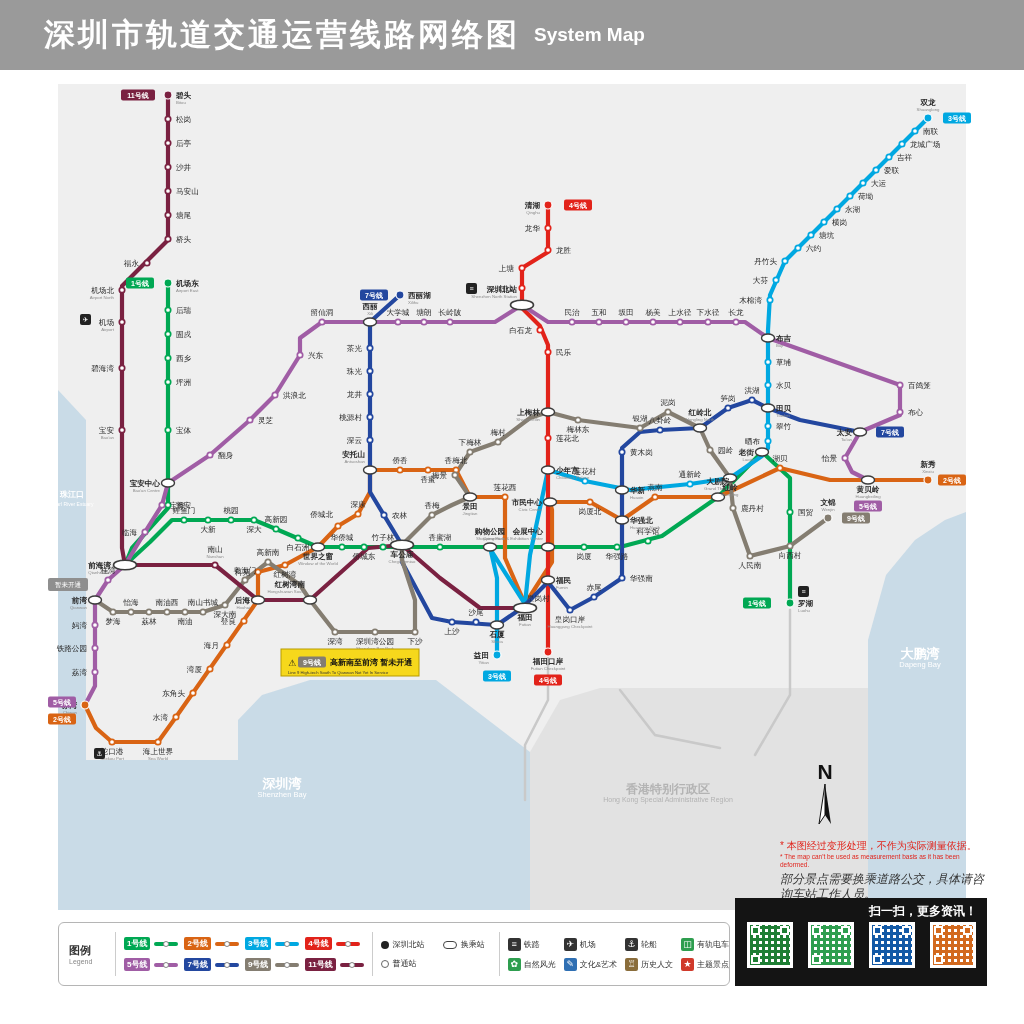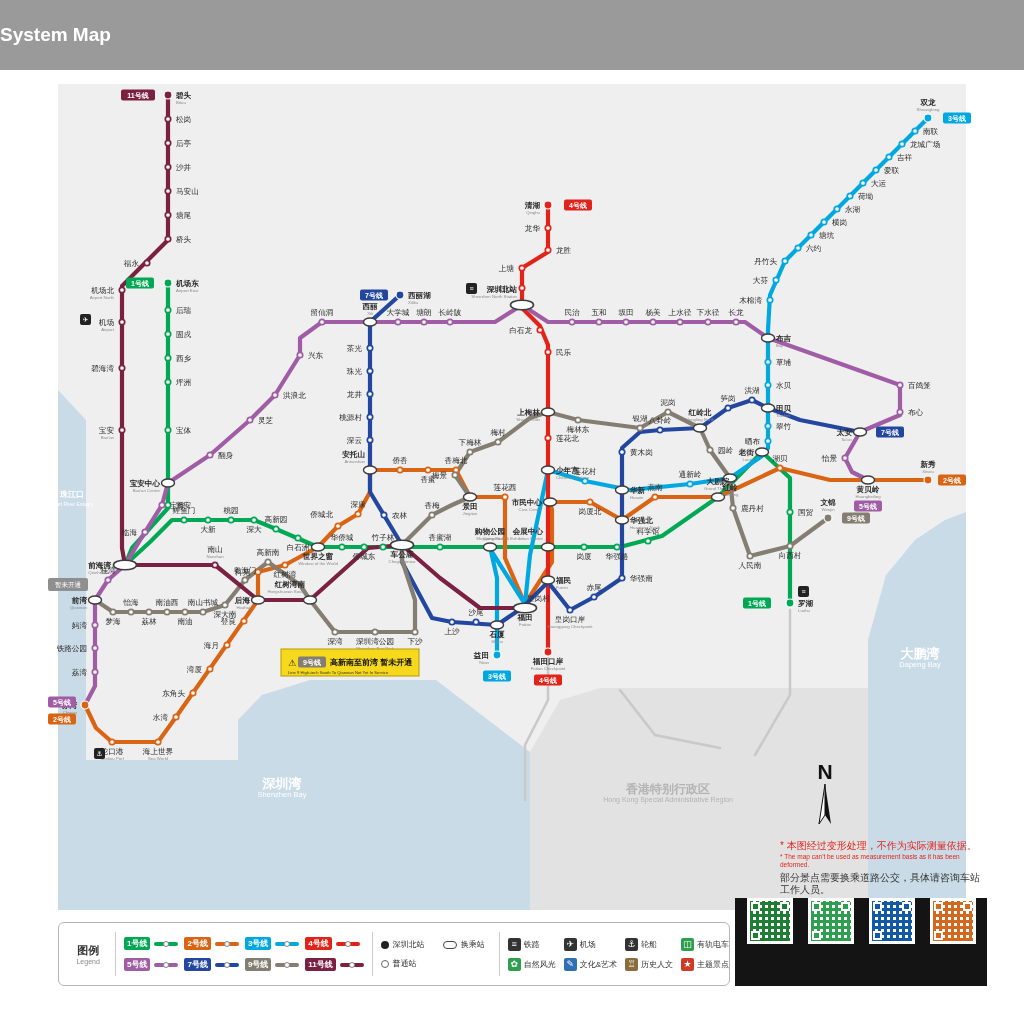--- a/index.html
+++ b/index.html
@@ -10,25 +10,25 @@
   .header .t-en{color:#fff;font-weight:bold;font-size:19px;}
   svg#metro-svg{position:absolute;left:0;top:0;z-index:1;}
   svg text{font-family:"Liberation Sans","DejaVu Sans",sans-serif;}
   
   .compass{position:absolute;left:800px;top:762px;width:50px;text-align:center;z-index:2;}
   .compass-n{font-size:21px;font-weight:bold;color:#111;line-height:20px;}
   
   .notes{position:absolute;left:780px;top:840px;width:208px;z-index:2;line-height:1.25;}
   .notes .n1{color:#e0241c;font-size:10px;font-weight:normal;}
   .notes .n2{color:#e0241c;font-size:6.5px;margin-bottom:3px;}
-  .notes .n3{color:#333;font-size:10px;}
+  .notes .n3{color:#333;font-size:12px;font-style:italic;}
   .notes .n4{color:#666;font-size:6.5px;}
   
   .legend{position:absolute;left:58px;top:922px;width:670px;height:62px;background:#fff;border:1.5px solid #b5b5b5;border-radius:6px;display:flex;align-items:center;z-index:2;}
-  .legend-title{width:52px;padding-left:10px;text-align:center;}
+  .legend-title{width:52px;padding-left:10px;}
   .legend-title .lt-zh{font-size:11px;font-weight:bold;color:#333;}
   .legend-title .lt-en{font-size:7px;color:#888;}
   .lsep{width:1px;height:44px;background:#ccc;margin:0 8px;}
   .legend-lines{display:grid;grid-template-columns:repeat(4,1fr);grid-row-gap:8px;grid-column-gap:6px;width:264px;}
   .lchip{display:flex;align-items:center;gap:4px;}
   .lbadge{color:#fff;font-size:8px;font-weight:bold;border-radius:2px;padding:1px 3px;white-space:nowrap;}
   .ltrack{position:relative;width:24px;height:4px;border-radius:2px;}
   .ldot{position:absolute;left:9px;top:-1px;width:6px;height:6px;border-radius:50%;background:#fff;border:1px solid #888;box-sizing:border-box;}
   .legend-syms{display:grid;grid-template-columns:auto auto;grid-gap:8px 12px;align-items:center;width:150px;}
   .lsym{display:flex;align-items:center;gap:4px;font-size:8px;color:#333;}
@@ -44,20 +44,21 @@
   .qr-row{display:flex;justify-content:space-around;align-items:flex-start;padding:0 4px;}
   .qr{position:relative;width:46px;height:46px;background:#fff;border:3px solid #fff;box-sizing:border-box;}
   .qcorner{position:absolute;width:9px;height:9px;box-shadow:inset 0 0 0 2px #fff;}
 </style>
 </head>
 <body>
 
 <div class="page">
 
   <div class="header">
+    <span class="t-zh">深圳市轨道交通运营线路网络图</span>
     <span class="t-en">System Map</span>
   </div>
 
   <svg id="metro-svg" width="1024" height="1024" viewBox="0 0 1024 1024">
       <rect x="58" y="84" width="908" height="826" fill="#efefef"></rect>
       <polygon points="58,390 86,420 86,910 58,910" fill="#c9dbe7"></polygon>
       <polygon points="80,760 238,760 238,720 262,695 310,680 436,680 530,752 530,910 80,910" fill="#c9dbe7"></polygon>
       <polygon points="868,910 868,640 886,575 915,540 945,520 966,512 966,910" fill="#c9dbe7"></polygon>
       <polygon points="530,910 530,752 560,700 600,688 868,688 868,910" fill="#e2e2e2"></polygon>
       <polyline points="548,658 548,700 525,745 525,800" fill="none" stroke="#c9c9c9" stroke-width="2.5" stroke-linecap="round"></polyline>
@@ -648,20 +649,21 @@
           <span>历史人文</span>
         </div>
         <div class="licn">
           <span class="licon" style="background: rgb(208, 58, 43);">★</span>
           <span>主题景点</span>
         </div>
       </div>
   </div>
 
   <div class="qr-panel">
+    <div class="qr-head">扫一扫，更多资讯！</div>
     <div class="qr-row" id="qr-row">
         <div class="qr" style="background-image: repeating-linear-gradient(0deg, rgb(30, 126, 52) 0px, rgb(30, 126, 52) 3px, transparent 3px, transparent 6px), repeating-linear-gradient(90deg, rgb(30, 126, 52) 0px, rgb(30, 126, 52) 3px, rgb(255, 255, 255) 3px, rgb(255, 255, 255) 6px);">
           <span class="qcorner" style="left: 1px; top: 1px; background: rgb(30, 126, 52);"></span>
           <span class="qcorner" style="left: 30px; top: 1px; background: rgb(30, 126, 52);"></span>
           <span class="qcorner" style="left: 1px; top: 30px; background: rgb(30, 126, 52);"></span>
         </div>
         <div class="qr" style="background-image: repeating-linear-gradient(0deg, rgb(46, 158, 79) 0px, rgb(46, 158, 79) 3px, transparent 3px, transparent 6px), repeating-linear-gradient(90deg, rgb(46, 158, 79) 0px, rgb(46, 158, 79) 3px, rgb(255, 255, 255) 3px, rgb(255, 255, 255) 6px);">
           <span class="qcorner" style="left: 1px; top: 1px; background: rgb(46, 158, 79);"></span>
           <span class="qcorner" style="left: 30px; top: 1px; background: rgb(46, 158, 79);"></span>
           <span class="qcorner" style="left: 1px; top: 30px; background: rgb(46, 158, 79);"></span>

